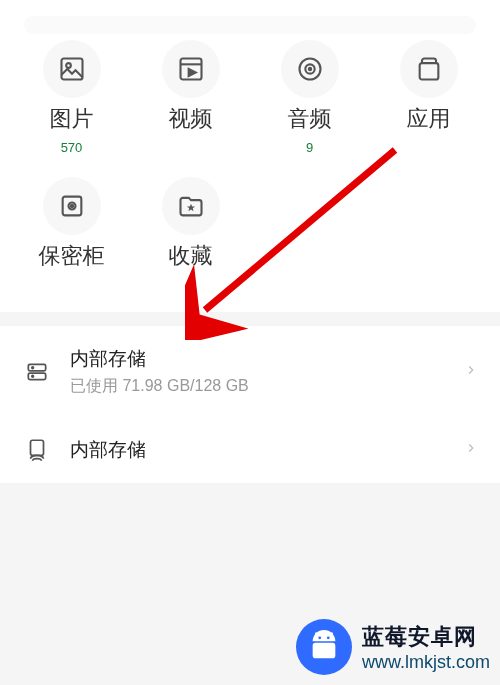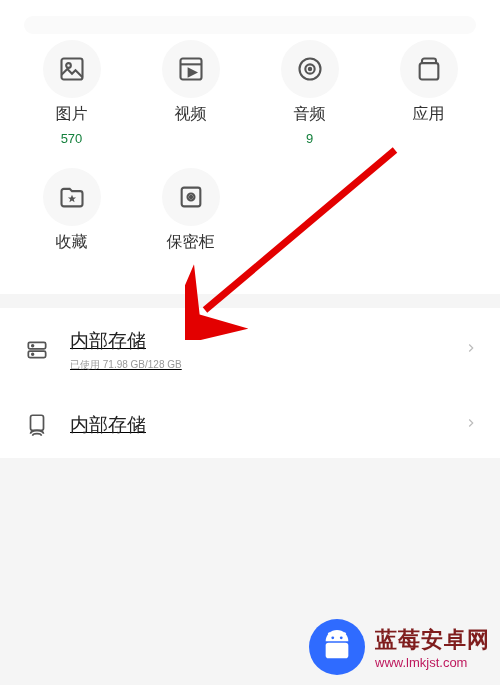--- a/index.html
+++ b/index.html
@@ -37,36 +37,36 @@
     width: 58px;
     height: 58px;
     border-radius: 50%;
     background: #f7f7f7;
     display: flex;
     align-items: center;
     justify-content: center;
     color: #555;
   }
   .cat-icon svg { width: 28px; height: 28px; stroke: #555; fill: none; stroke-width: 1.8; }
-  .cat-label { font-size: 16px; color: #333; }
+  .cat-label { font-size: 22px; color: #333; }
   .cat-count { font-size: 13px; color: #15803d; min-height: 15px; }
   .gap { height: 14px; background: #f5f5f5; }
   .list-section { background: #ffffff; }
   .list-item {
     display: flex;
     align-items: center;
     padding: 20px 22px;
     gap: 18px;
     position: relative;
   }
   .list-icon { width: 30px; display:flex; align-items:center; justify-content:center; color:#555; }
   .list-icon svg { width: 26px; height: 26px; stroke: #555; fill:none; stroke-width:1.6; }
-  .list-text { flex: 1; display:flex; flex-direction:column; gap:4px;text-decoration:underline; }
+  .list-text { flex: 1; display:flex; flex-direction:column; gap:4px; }
   .list-title { font-size: 19px; color: #222; }
-  .list-sub { font-size: 10px; color: #999; }
+  .list-sub { font-size: 16px; color: #999; }
   .chevron { color:#bbb; }
   .chevron svg { width:14px; height:14px; stroke:#bbb; fill:none; stroke-width:2; }
   .annotation-arrow {
     position: absolute;
     top: 140px;
     left: 185px;
     width: 240px;
     height: 200px;
     pointer-events: none;
     z-index: 5;
@@ -79,22 +79,22 @@
     align-items: center;
     gap: 10px;
     z-index: 6;
   }
   .wm-logo {
     width: 56px; height: 56px; border-radius: 50%;
     background: #2f6bff; display:flex; align-items:center; justify-content:center;
   }
   .wm-logo svg { width: 34px; height:34px; fill:#fff; }
   .wm-text { display:flex; flex-direction:column; }
-  .wm-title { font-size: 22px; color:#7f1d1d; font-weight:600; letter-spacing:1px; }
-  .wm-url { font-size: 13px; color:#be185d; }
+  .wm-title { font-size: 22px; color:#0f172a; font-weight:600; letter-spacing:1px; }
+  .wm-url { font-size: 18px; color:#0c4a6e; }
 </style>
 </head>
 <body>
 
 <div class="top-section">
   <div class="search-bar"></div>
   <div class="grid">
     <div class="cat">
       <div class="cat-icon">
         <svg viewBox="0 0 24 24">
@@ -134,36 +134,36 @@
             <path d="M6 7 V5 a2 2 0 0 1 2-2 h8 a2 2 0 0 1 2 2 V7"></path>
             <rect x="4" y="7" width="16" height="14" rx="2"></rect>
           </svg>
       </div>
       <div class="cat-label">应用</div>
       <div class="cat-count"></div>
     </div>
     <div class="cat">
       <div class="cat-icon">
         <svg viewBox="0 0 24 24">
-            <path d="M3 7 a2 2 0 0 1 2-2 h5 l2 2 h7 a2 2 0 0 1 2 2 v9 a2 2 0 0 1-2 2 H5 a2 2 0 0 1-2-2 Z"></path>
-            <polygon points="12,10 13,12.5 15.5,12.5 13.5,14 14.2,16.5 12,15 9.8,16.5 10.5,14 8.5,12.5 11,12.5" fill="#555" stroke="none"></polygon>
-          </svg>
-      </div>
-      <div class="cat-label">收藏</div>
-      <div class="cat-count"></div>
-    </div>
-    <div class="cat">
-      <div class="cat-icon">
-        <svg viewBox="0 0 24 24">
             <rect x="4" y="4" width="16" height="16" rx="2"></rect>
             <circle cx="12" cy="12" r="3"></circle>
             <circle cx="12" cy="12" r="1" fill="#555"></circle>
           </svg>
       </div>
       <div class="cat-label">保密柜</div>
+      <div class="cat-count"></div>
+    </div>
+    <div class="cat">
+      <div class="cat-icon">
+        <svg viewBox="0 0 24 24">
+            <path d="M3 7 a2 2 0 0 1 2-2 h5 l2 2 h7 a2 2 0 0 1 2 2 v9 a2 2 0 0 1-2 2 H5 a2 2 0 0 1-2-2 Z"></path>
+            <polygon points="12,10 13,12.5 15.5,12.5 13.5,14 14.2,16.5 12,15 9.8,16.5 10.5,14 8.5,12.5 11,12.5" fill="#555" stroke="none"></polygon>
+          </svg>
+      </div>
+      <div class="cat-label">收藏</div>
       <div class="cat-count"></div>
     </div>
   </div>
 </div>
 
 <div class="gap"></div>
 
 <div class="list-section">
   <div class="list-item">
     <div class="list-icon">

